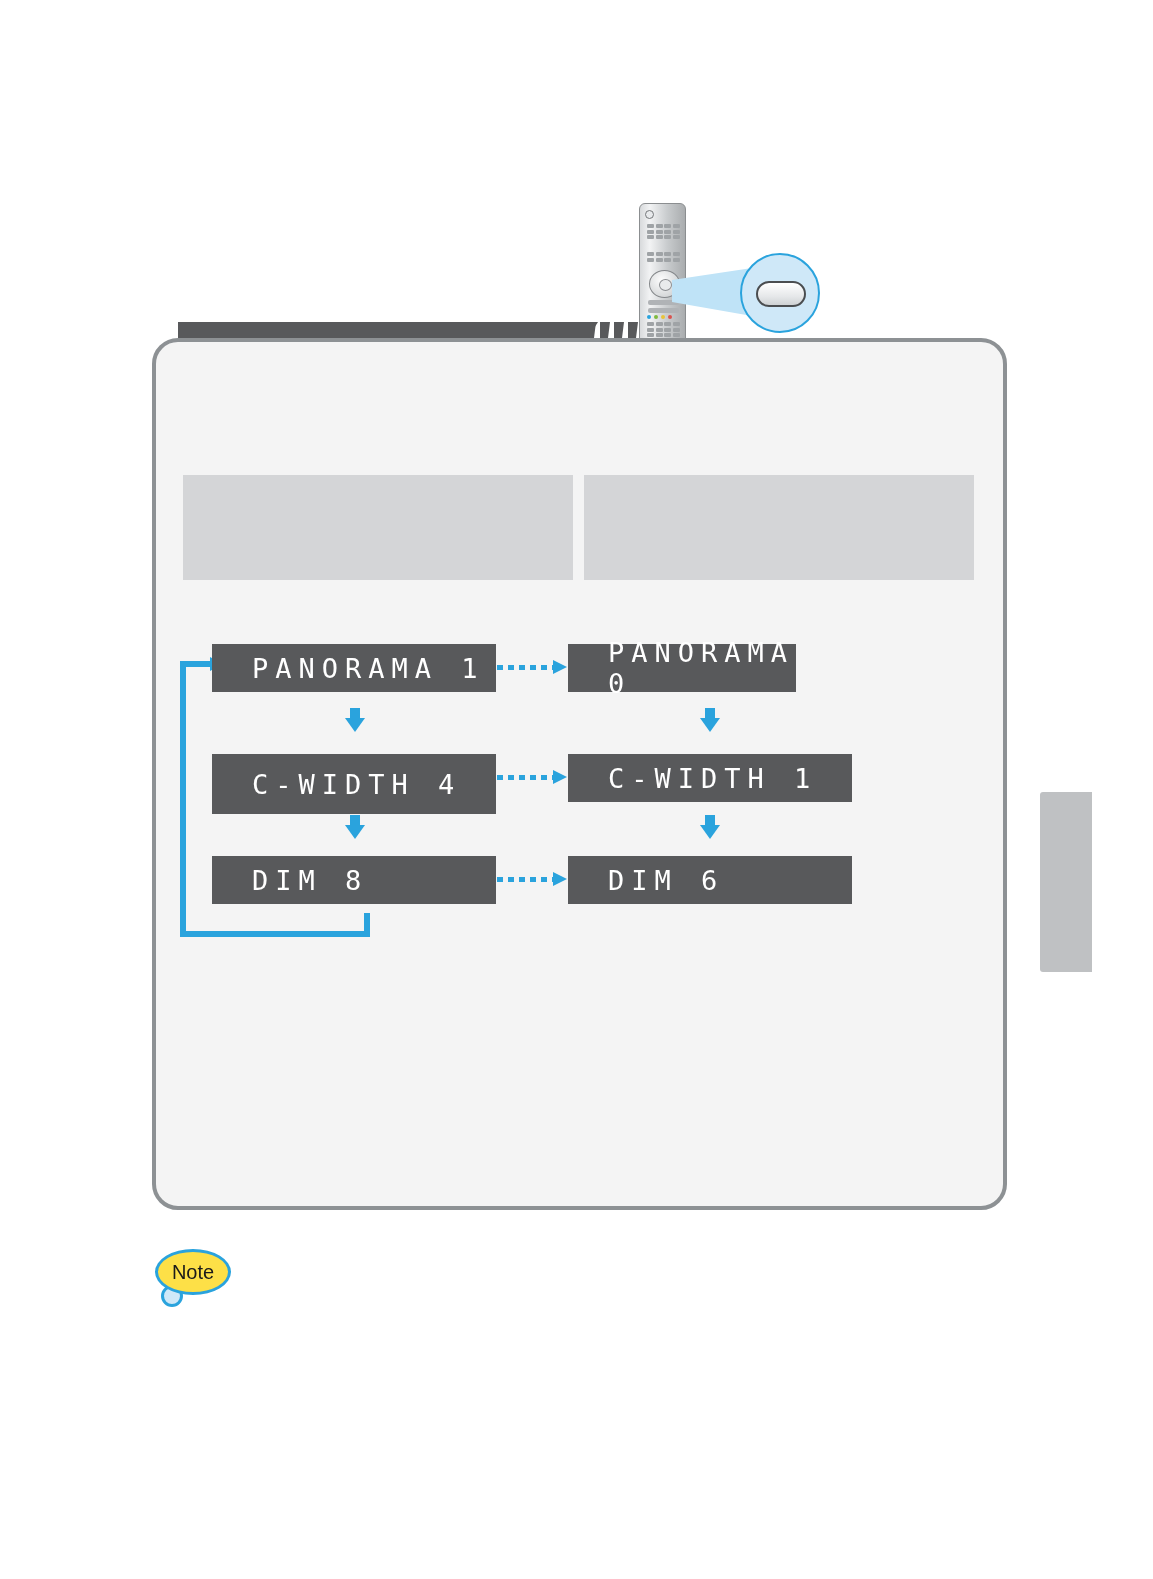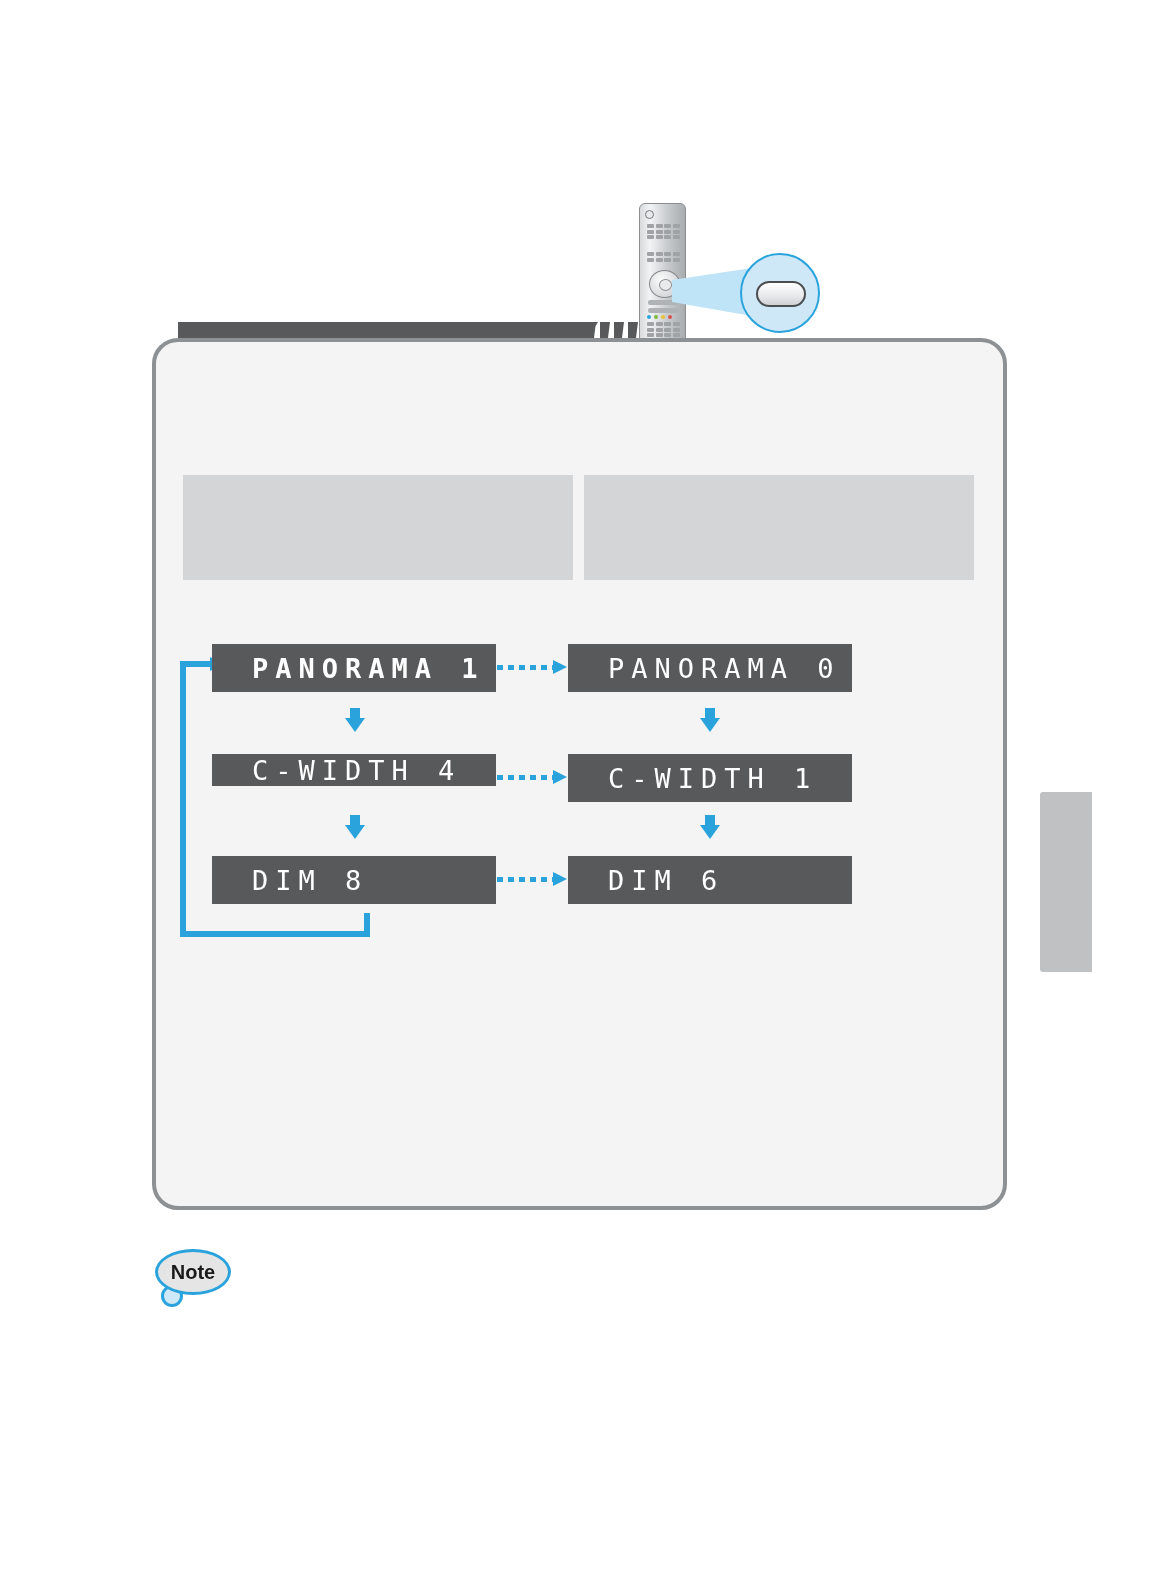--- a/index.html
+++ b/index.html
@@ -193,23 +193,23 @@
     background: #58595b;
     display: flex;
     align-items: center;
     padding-left: 40px;
     box-sizing: border-box;
     color: #ffffff;
     font-family: "DejaVu Sans Mono", monospace;
     font-size: 27px;
     letter-spacing: 7px;
   }
-  .lcd.l1 { left: 212px; top: 644px; width: 284px; height: 48px; font-weight: bold; }
-  .lcd.r1 { left: 568px; top: 644px; width: 284px; height: 48px; }
-  .lcd.l2 { left: 212px; top: 754px; width: 284px; height: 32px; }
+  .lcd.l1 { left: 212px; top: 644px; width: 284px; height: 48px; }
+  .lcd.r1 { left: 568px; top: 644px; width: 228px; height: 48px; }
+  .lcd.l2 { left: 212px; top: 754px; width: 284px; height: 60px; }
   .lcd.r2 { left: 568px; top: 754px; width: 284px; height: 48px; }
   .lcd.l3 { left: 212px; top: 856px; width: 284px; height: 48px; }
   .lcd.r3 { left: 568px; top: 856px; width: 284px; height: 48px; }
 
   
   .down-arrow {
     position: absolute;
     width: 20px;
     height: 24px;
   }
@@ -303,27 +303,27 @@
     left: 155px;
     top: 1249px;
     width: 76px;
     height: 52px;
   }
   .note-ellipse {
     position: absolute;
     left: 0; top: 0;
     width: 76px; height: 46px;
     border-radius: 50%;
-    background: #e5e5e5;
+    background: #fde047;
     border: 3px solid #2aa3dd;
     box-sizing: border-box;
     display: flex;
     align-items: center;
     justify-content: center;
-    font-weight: bold;
+    font-weight: normal;
     font-size: 20px;
     color: #1a1a1a;
   }
   .note-tail {
     position: absolute;
     left: 6px;
     top: 36px;
     width: 22px;
     height: 22px;
     border-radius: 50%;

